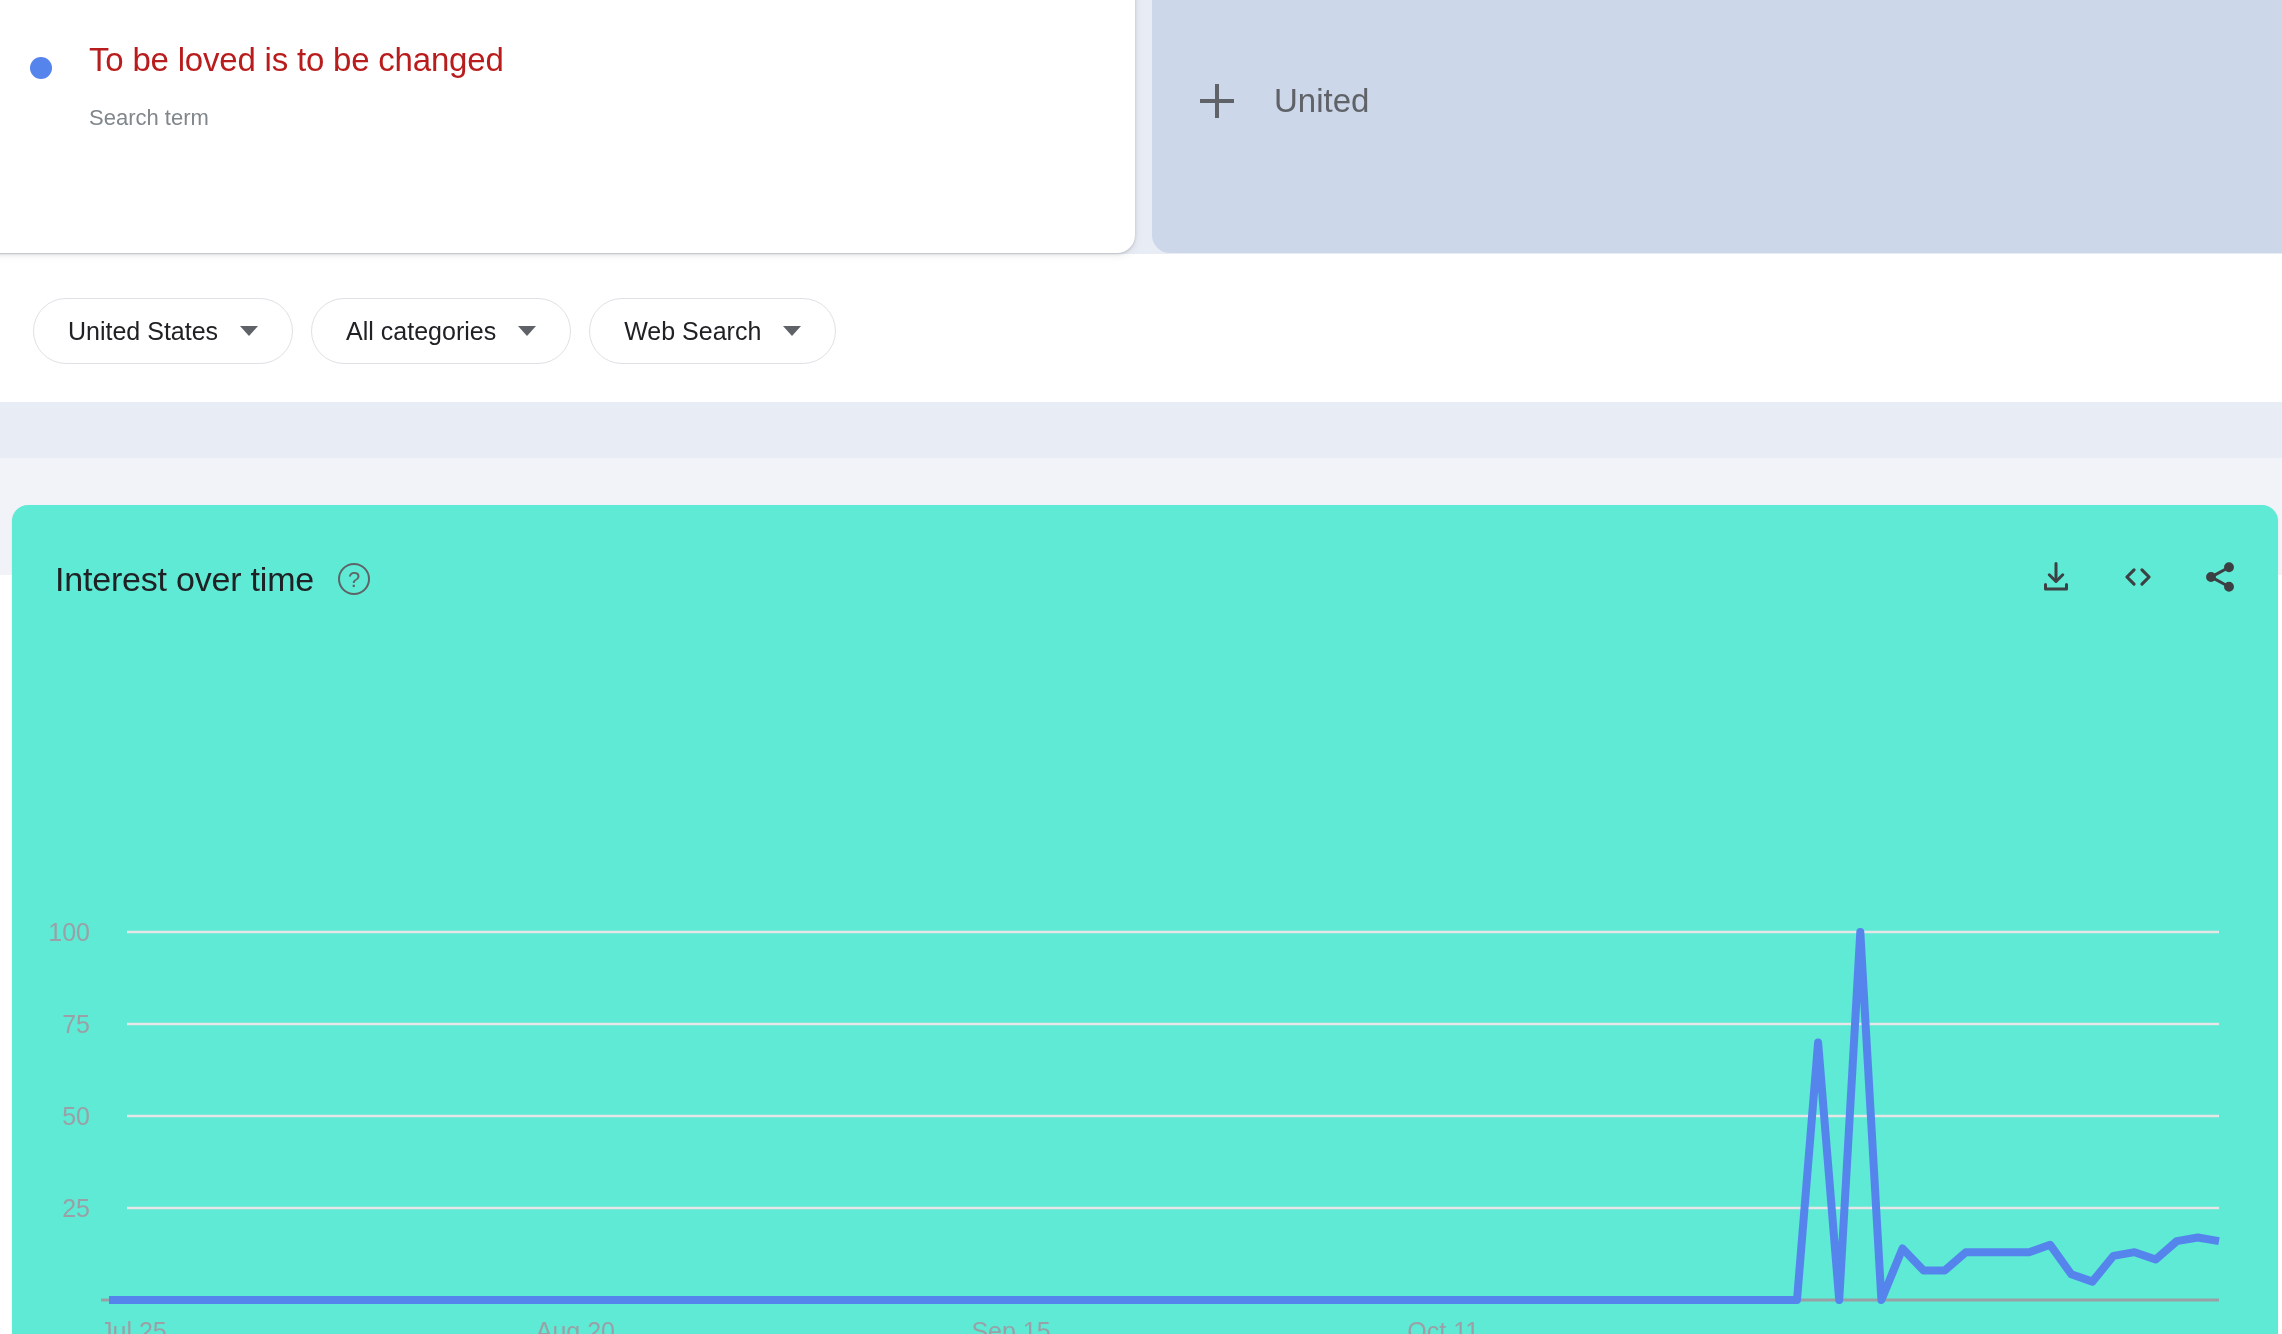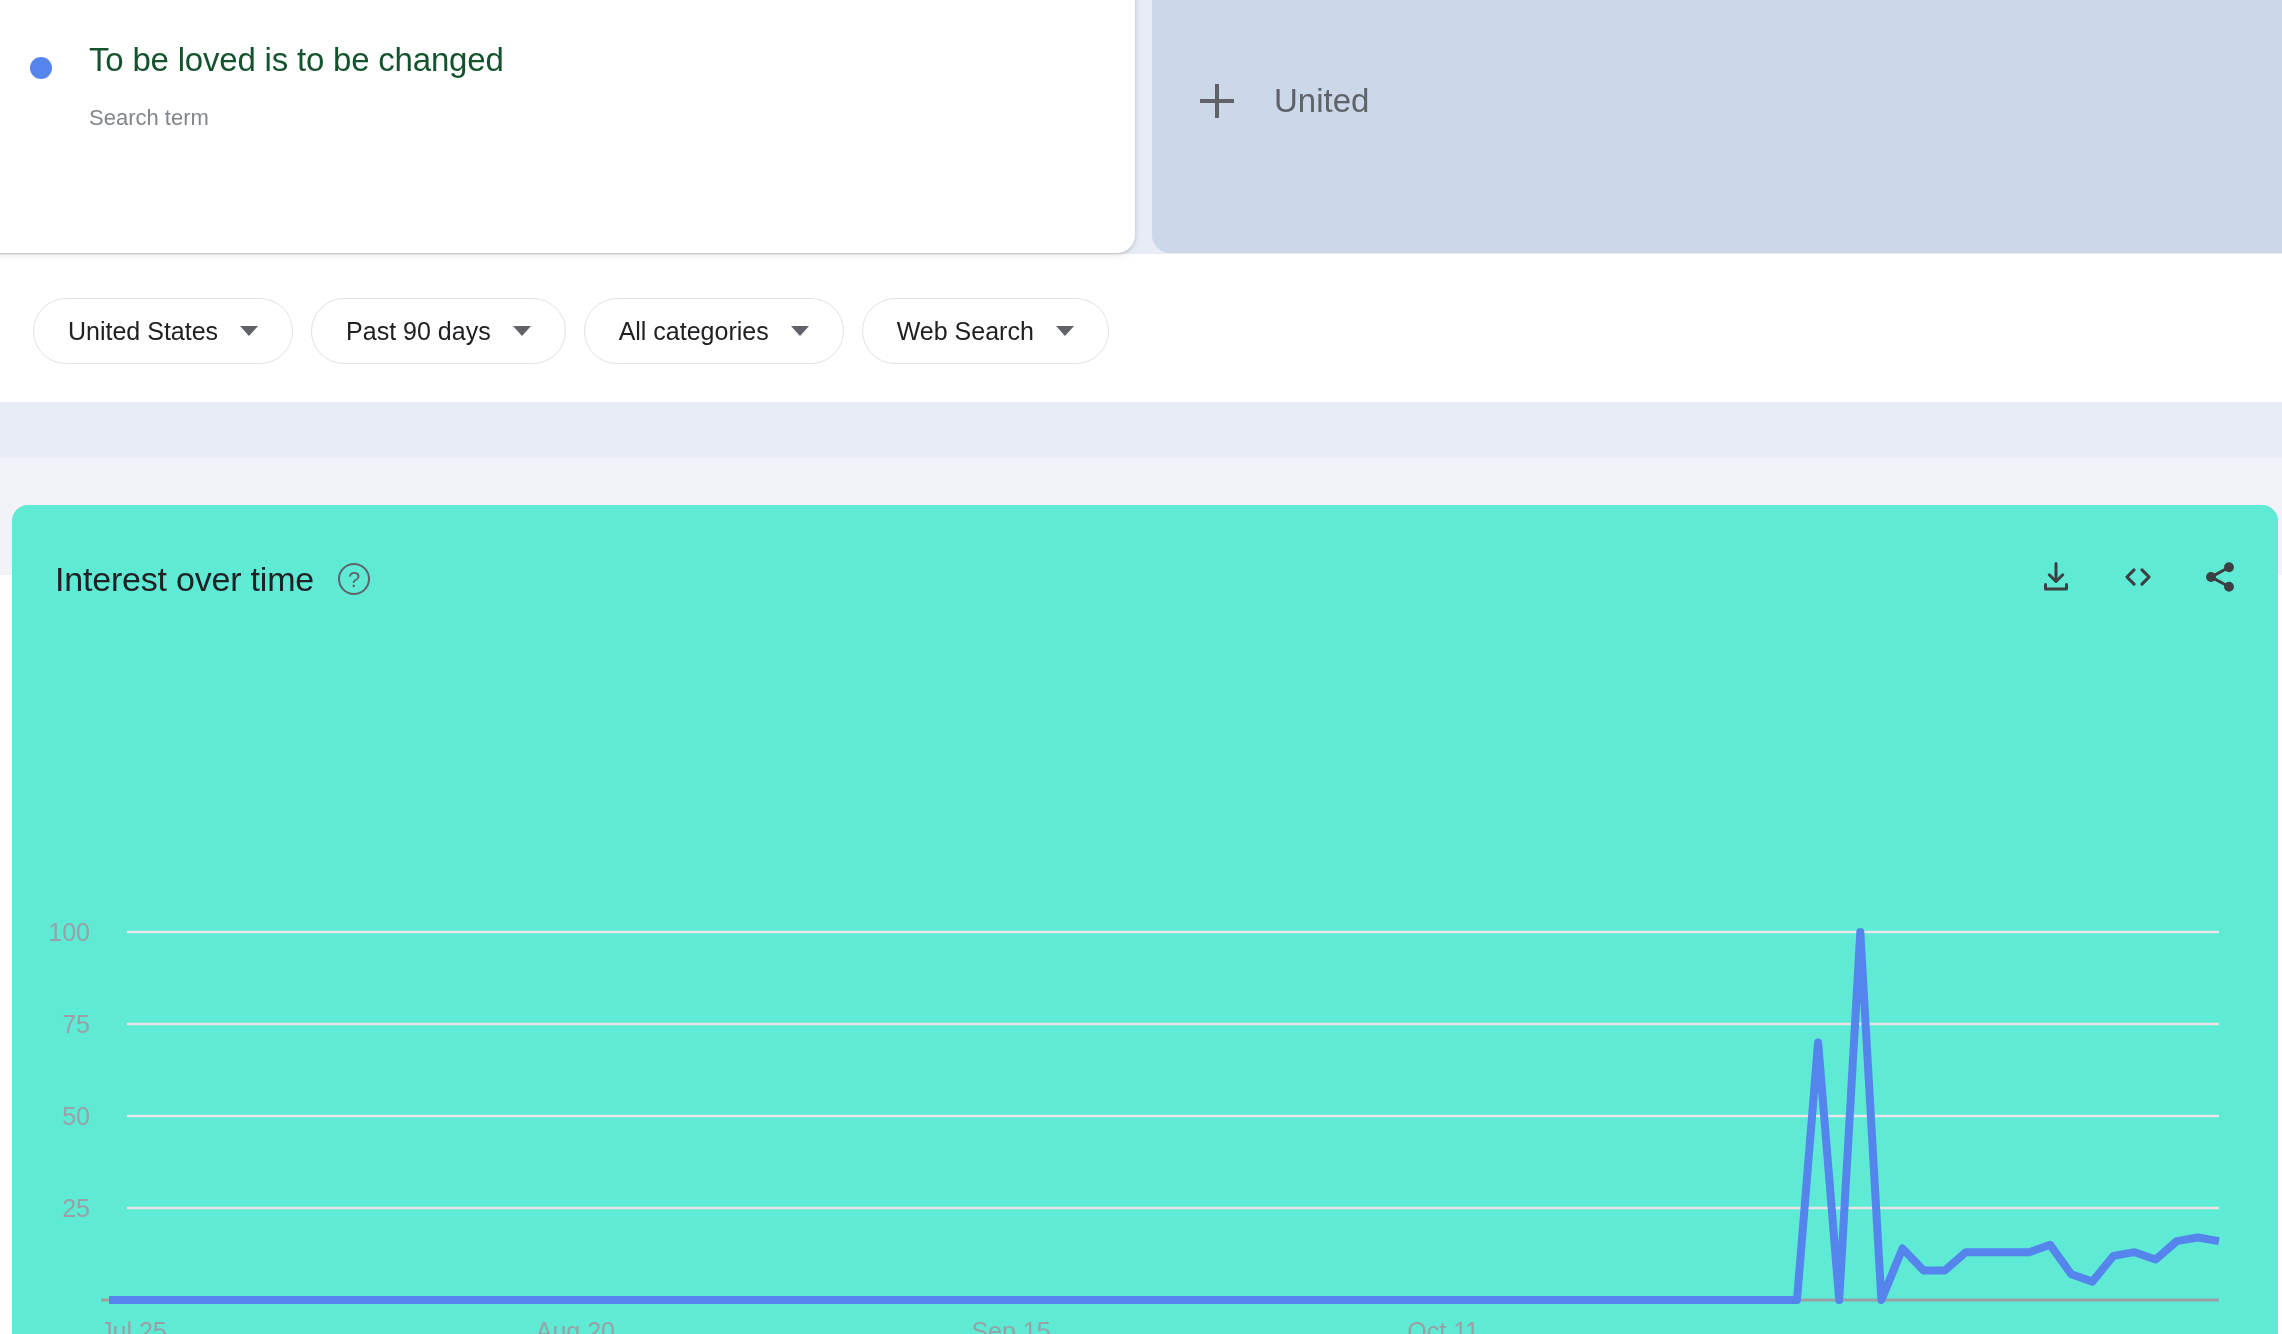--- a/index.html
+++ b/index.html
@@ -42,21 +42,21 @@
   }
   #term-dot {
     width: 22px; height: 22px;
     border-radius: 50%;
     margin-top: 17px;
     flex: 0 0 auto;
   }
   #term-texts { margin-left: 37px; }
   #term-title {
     font-size: 33px;
-    color: #14532d;
+    color: #b91c1c;
     line-height: 40px;
     letter-spacing: -0.2px;
     white-space: nowrap;
   }
   #term-sub {
     font-size: 22px;
     color: #80868b;
     margin-top: 24px;
     line-height: 28px;
     white-space: nowrap;
@@ -261,24 +261,20 @@
 </div>
 
 <div id="filter-bar">
   <div id="chips">
 
     <div class="chip">
       <span class="chip-label">United States</span>
       <span class="chip-caret"></span>
     </div>
 
-    <div class="chip">
-      <span class="chip-label">Past 90 days</span>
-      <span class="chip-caret"></span>
-    </div>
 
     <div class="chip">
       <span class="chip-label">All categories</span>
       <span class="chip-caret"></span>
     </div>
 
     <div class="chip">
       <span class="chip-label">Web Search</span>
       <span class="chip-caret"></span>
     </div>

